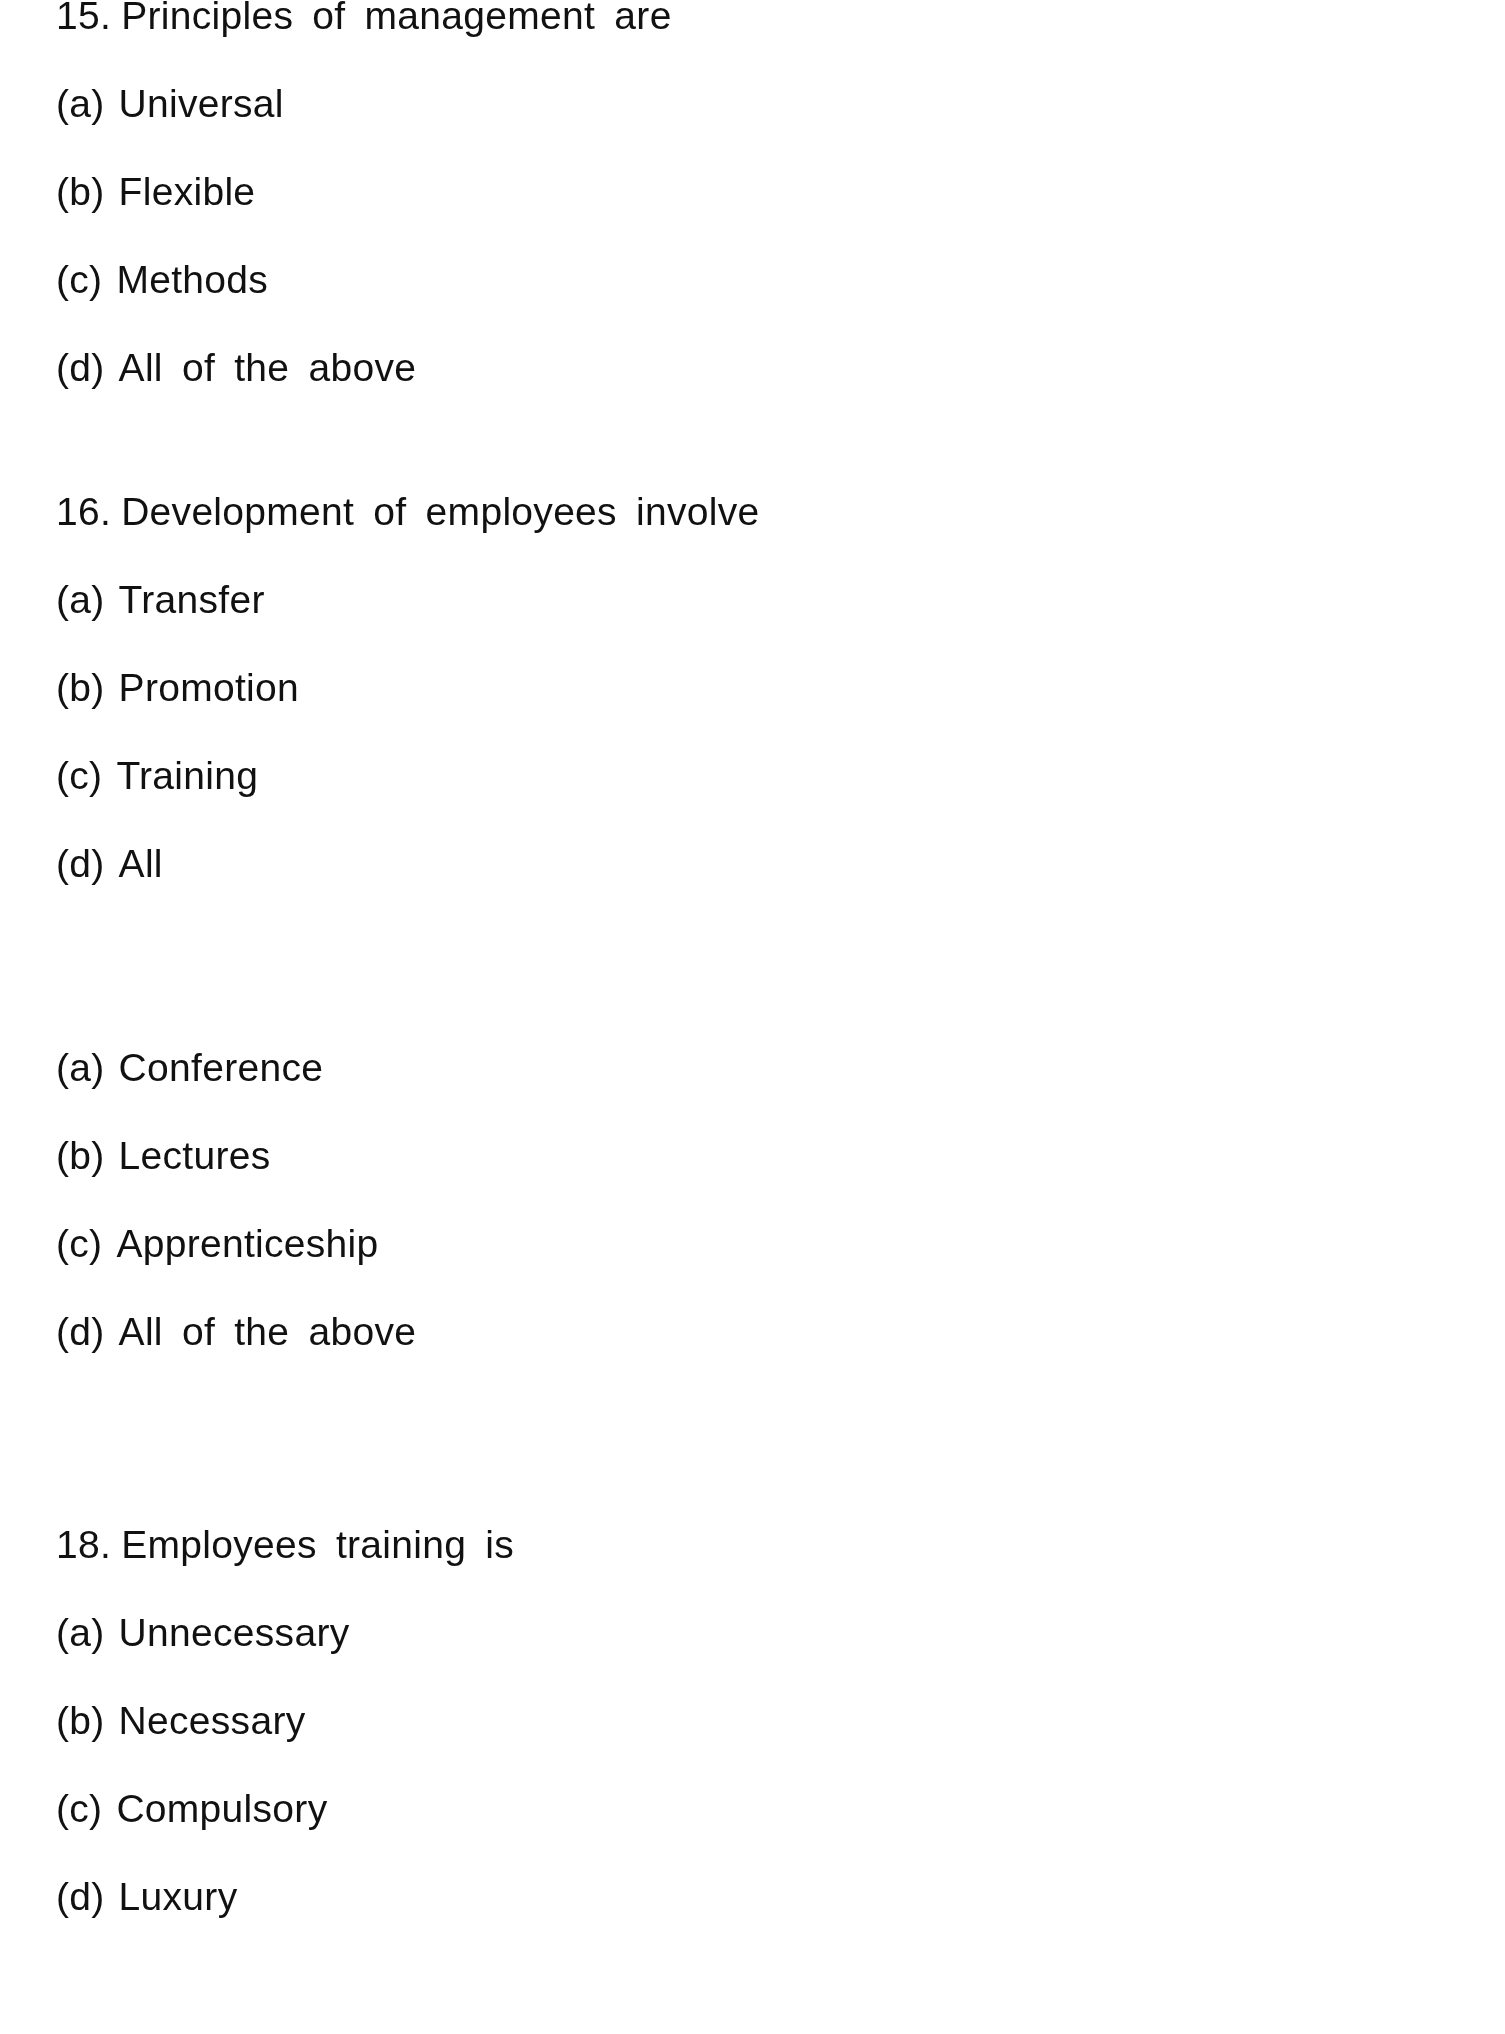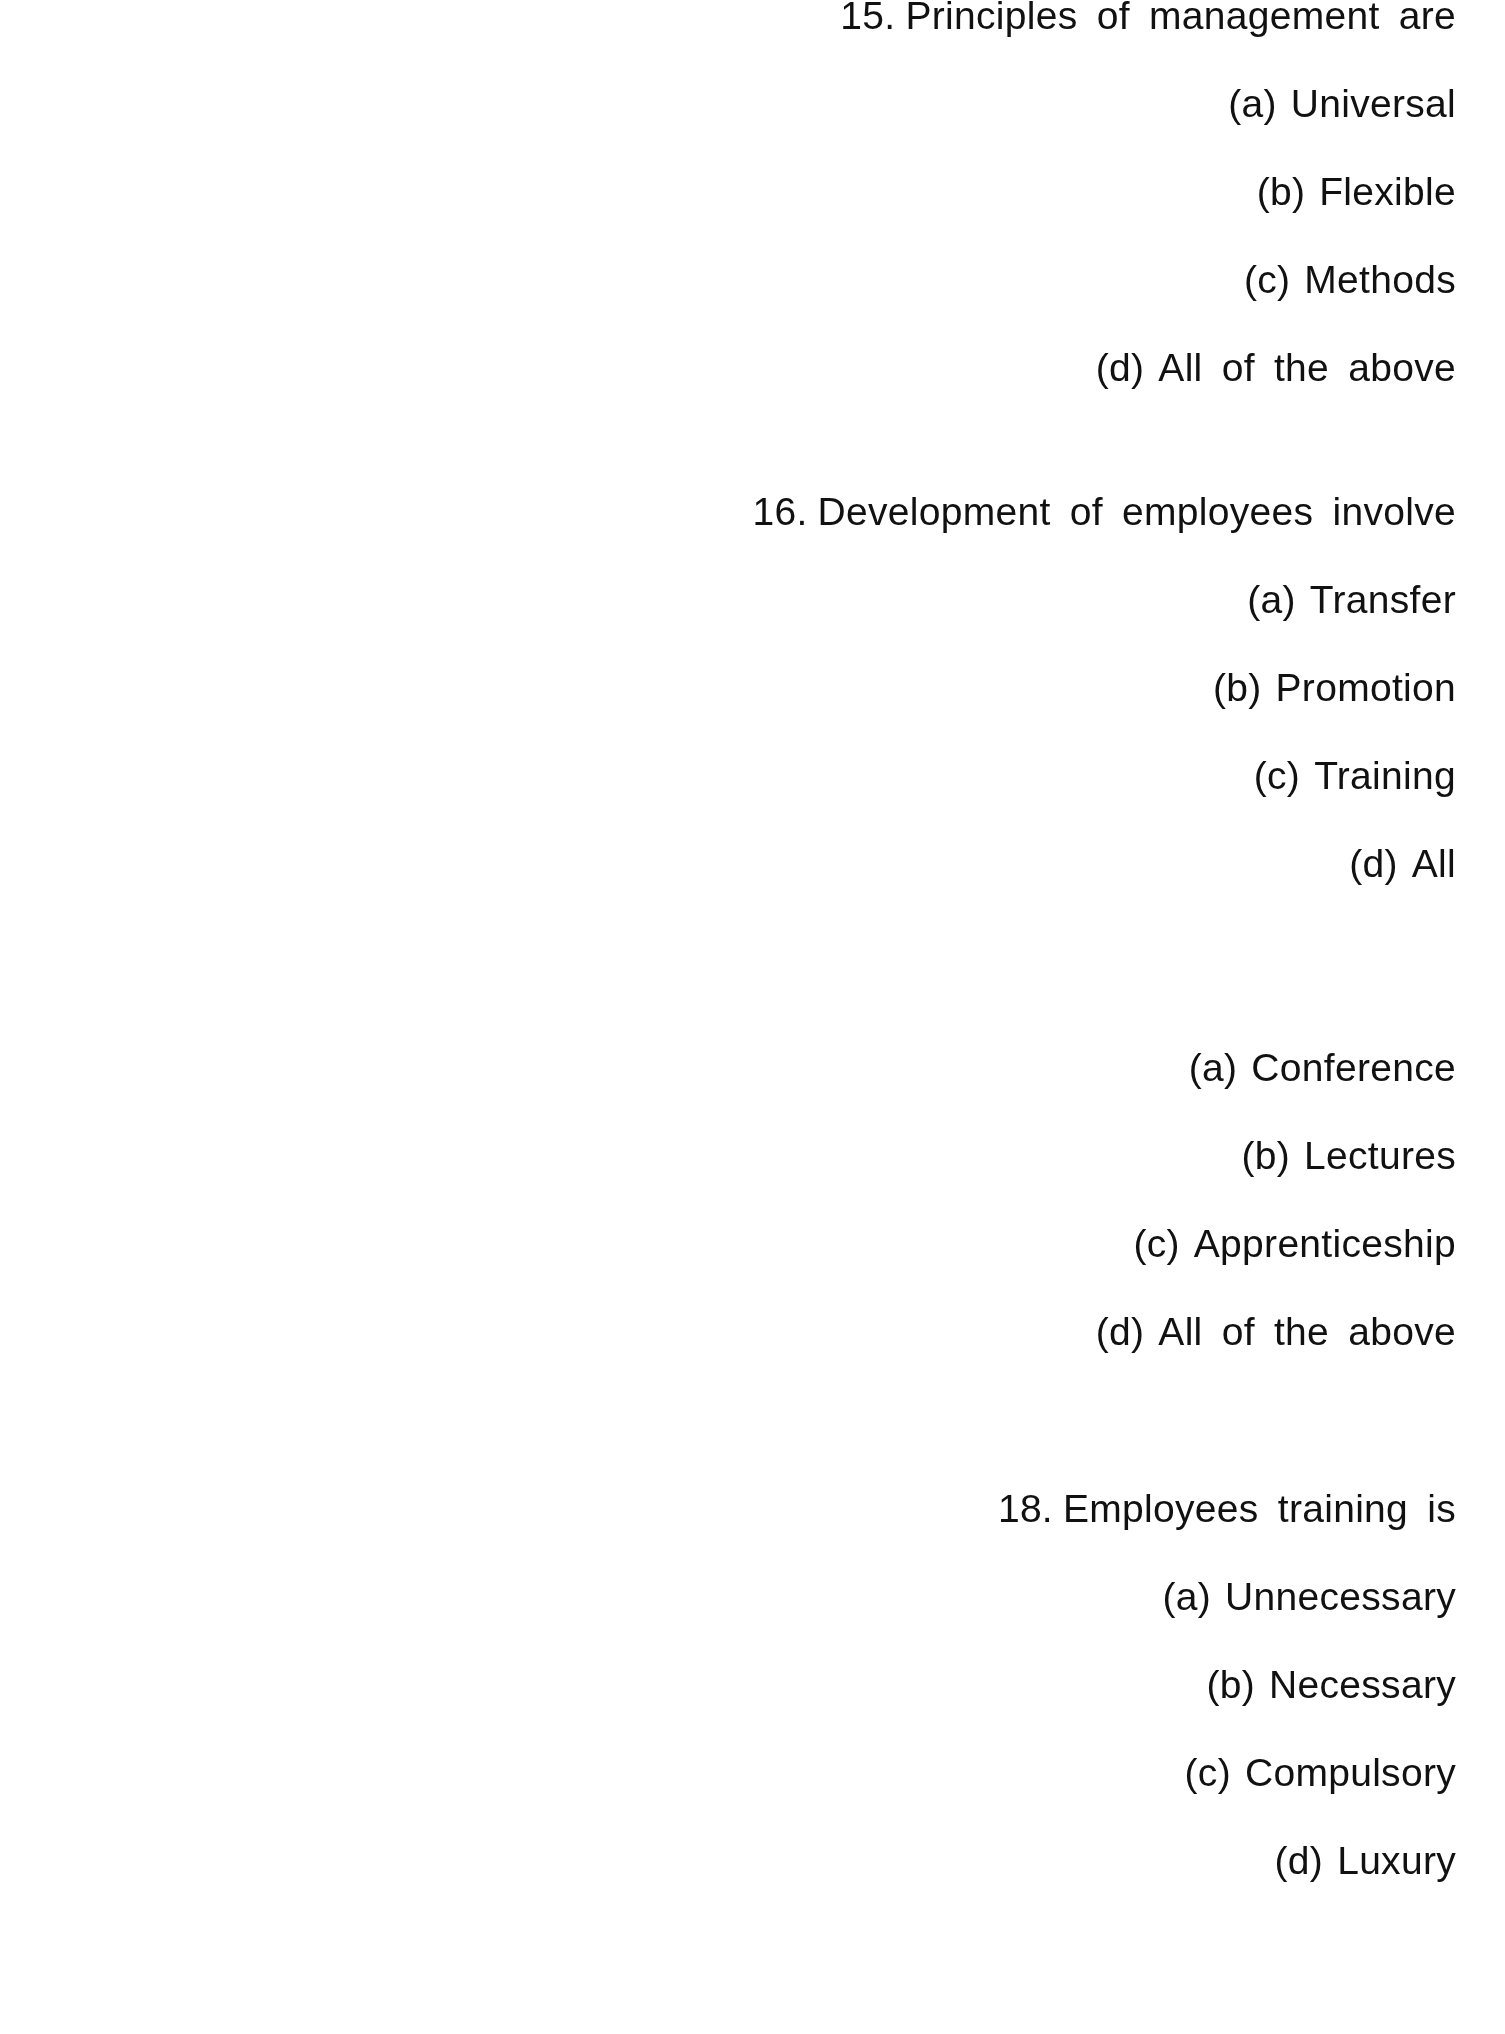--- a/index.html
+++ b/index.html
@@ -14,21 +14,20 @@
       overflow: hidden;
       font-family: "Liberation Sans", sans-serif;
       color: #111111;
     }
     .page {
       position: absolute;
       left: 0;
       top: 0;
       width: 1505px;
       height: 2034px;
-      text-align: right;
     }
     .question-block {
       position: absolute;
       left: 56px;
       width: 1400px;
     }
     .line {
       font-size: 39px;
       line-height: 88px;
       height: 88px;
@@ -88,21 +87,21 @@
       <span class="opt-letter">(b)</span><span>Lectures</span>
     </div>
     <div class="line">
       <span class="opt-letter">(c)</span><span>Apprenticeship</span>
     </div>
     <div class="line">
       <span class="opt-letter">(d)</span><span>All of the above</span>
     </div>
   </div>
 
-  <div class="question-block" style="top:1465px;">
+  <div class="question-block" style="top:1501px;">
     <div class="line">
       <span class="q-num">18.</span><span>Employees training is</span>
     </div>
     <div class="line">
       <span class="opt-letter">(a)</span><span>Unnecessary</span>
     </div>
     <div class="line">
       <span class="opt-letter">(b)</span><span>Necessary</span>
     </div>
     <div class="line">

